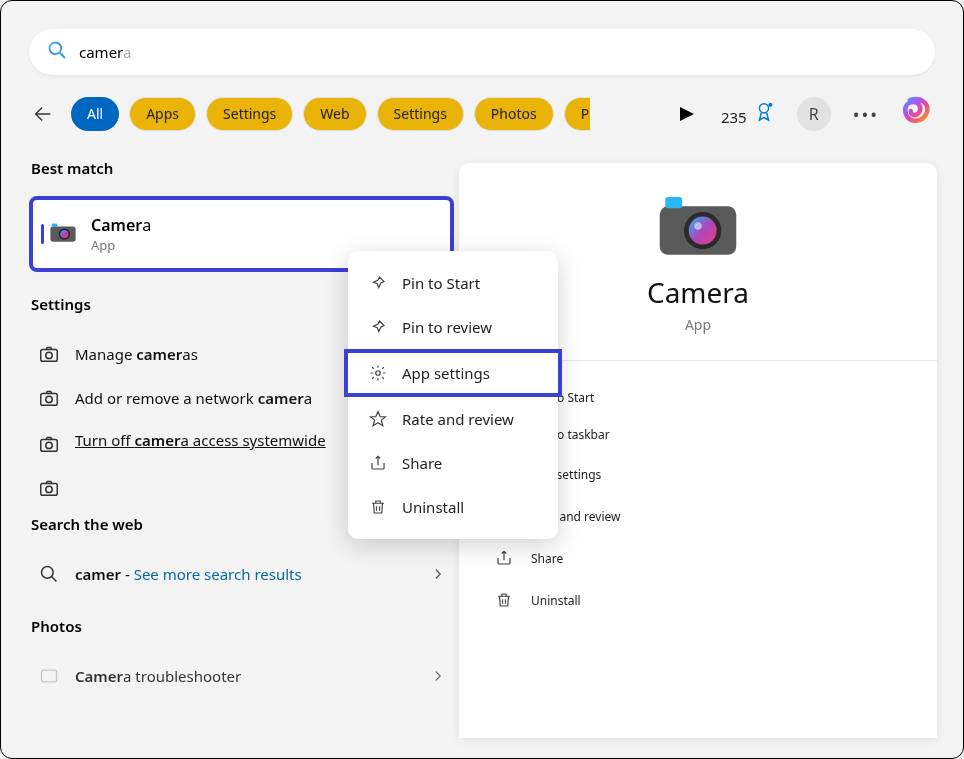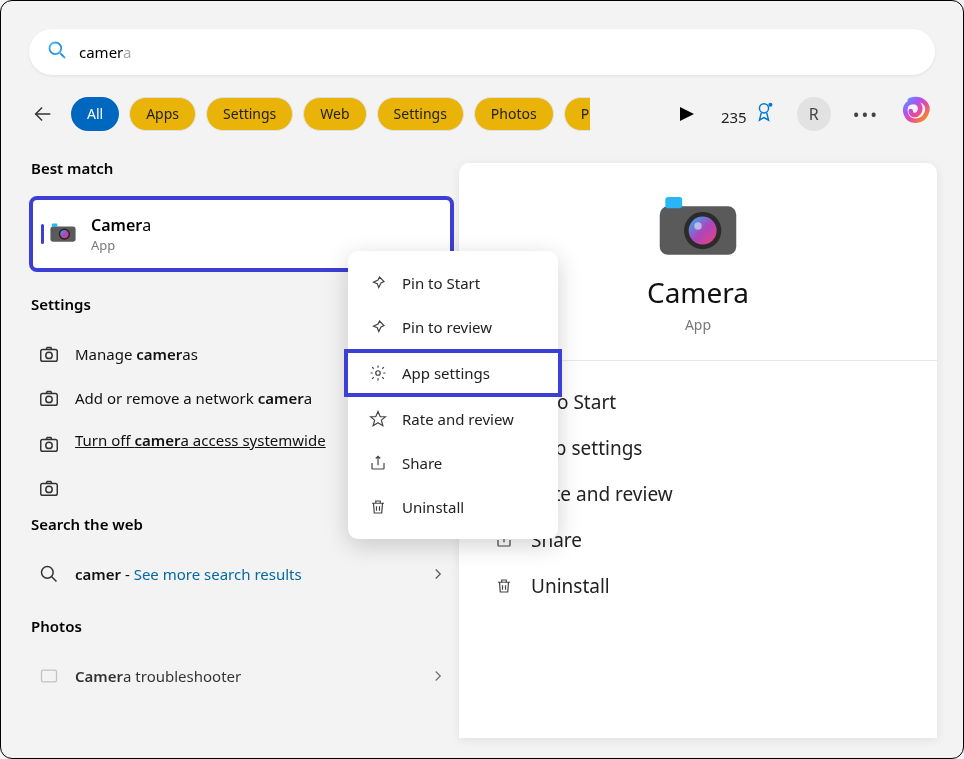--- a/index.html
+++ b/index.html
@@ -42,21 +42,21 @@
   .best-card::before { content:""; position:absolute; left:8px; top:50%; transform:translateY(-50%); width:3px; height:20px; background:#3b3fd4; border-radius:3px;}
   .camera-glyph-small { width:28px; height:28px; }
 
   
   .detail-pane { position:absolute; left:458px; top:162px; width:478px; height:575px; background:#fff; border-radius:10px 10px 0 0; box-shadow: 0 2px 10px rgba(0,0,0,0.08); padding: 28px 28px 0 28px; overflow:hidden;}
   .detail-hero { text-align:center; }
   .camera-glyph-big { width:84px; height:68px; margin: 0 auto 14px auto; display:block;}
   .detail-title { font-size:28px; font-weight:400; color:#111;}
   .detail-sub { font-size:14px; color:#777; margin-top:4px;}
   .detail-divider { height:1px; background:#e8e8e8; margin:26px -28px 18px -28px;}
-  .action-list .action { display:flex; align-items:center; gap:16px; padding:10px 6px; font-size:19px; color:#222;}
+  .action-list .action { display:flex; align-items:center; gap:16px; padding:10px 6px; font-size:12px; color:#222;}
   .action .a-icon { width:22px; height:22px; display:flex; align-items:center; justify-content:center; color:#444;}
 
   
   .ctx { position:absolute; left:347px; top:250px; width:210px; background:#fff; border-radius:10px; box-shadow:0 6px 24px rgba(0,0,0,0.18); padding:10px 0; z-index:20;}
   .ctx .mi { display:flex; align-items:flex-end; gap:14px; padding:12px 20px; font-size:15px; color:#222;}
   .ctx .mi .m-icon { width:20px; height:20px; display:flex; align-items:center; justify-content:center; color:#444;}
   .ctx .mi.framed { border:4px solid #3b3fd4; margin:0 -4px; padding:10px 20px;}
   .gray-hint { color:#0369a1; }
 </style>
 </head>
@@ -251,20 +251,23 @@
         <circle cx="45" cy="37" r="4" fill="rgba(255,255,255,0.5)"></circle>
       </svg>
     <div class="detail-title">Camera</div>
     <div class="detail-sub">App</div>
   </div>
   <div class="detail-divider"></div>
   <div class="action-list">
     <div class="action" style="padding-left:70px;">
       <span>o Start</span>
     </div>
+    <div class="action" style="padding-left:70px;">
+      <span>o taskbar</span>
+    </div>
     <div class="action">
       <span class="a-icon">
           <svg width="18" height="18" viewBox="0 0 24 24" fill="none" stroke="currentColor" stroke-width="1.6">
             <circle cx="12" cy="12" r="3"></circle>
             <path d="M12 2v3M12 19v3M4.2 4.2l2.1 2.1M17.7 17.7l2.1 2.1M2 12h3M19 12h3M4.2 19.8l2.1-2.1M17.7 6.3l2.1-2.1"></path>
           </svg>
         </span>
       <span>App settings</span>
     </div>
     <div class="action">

